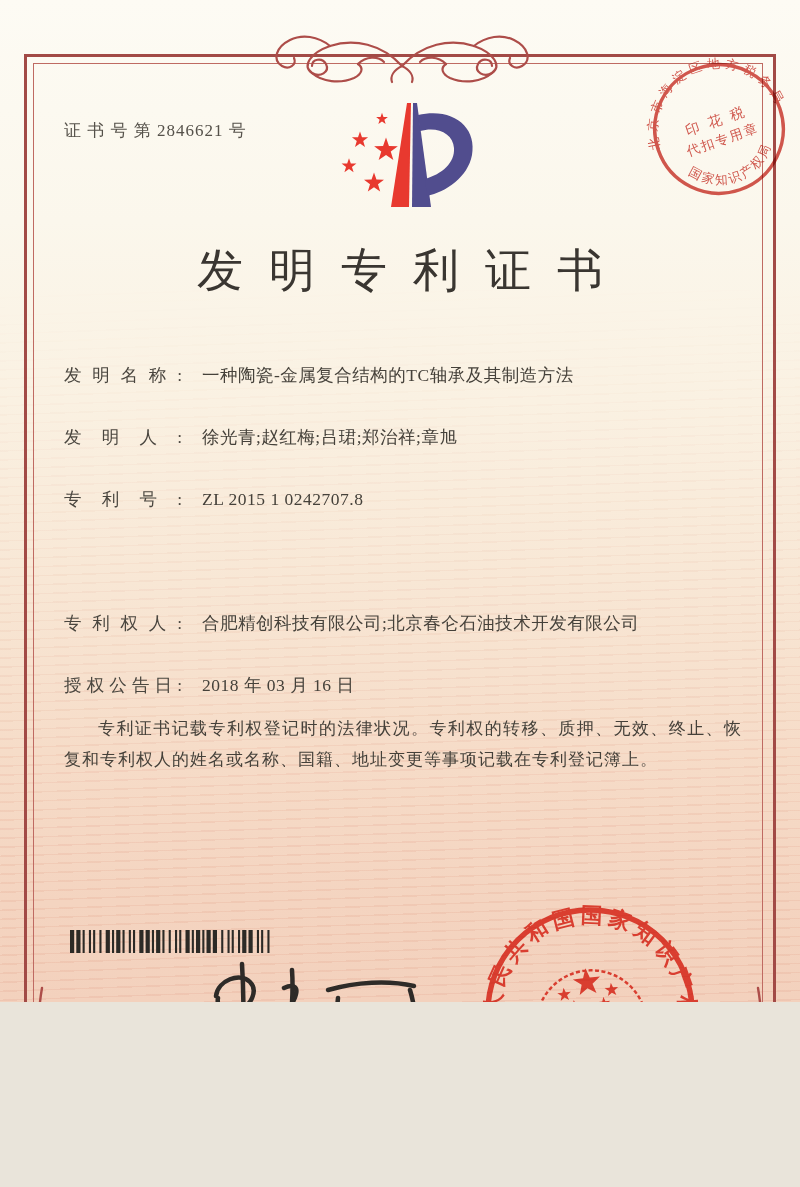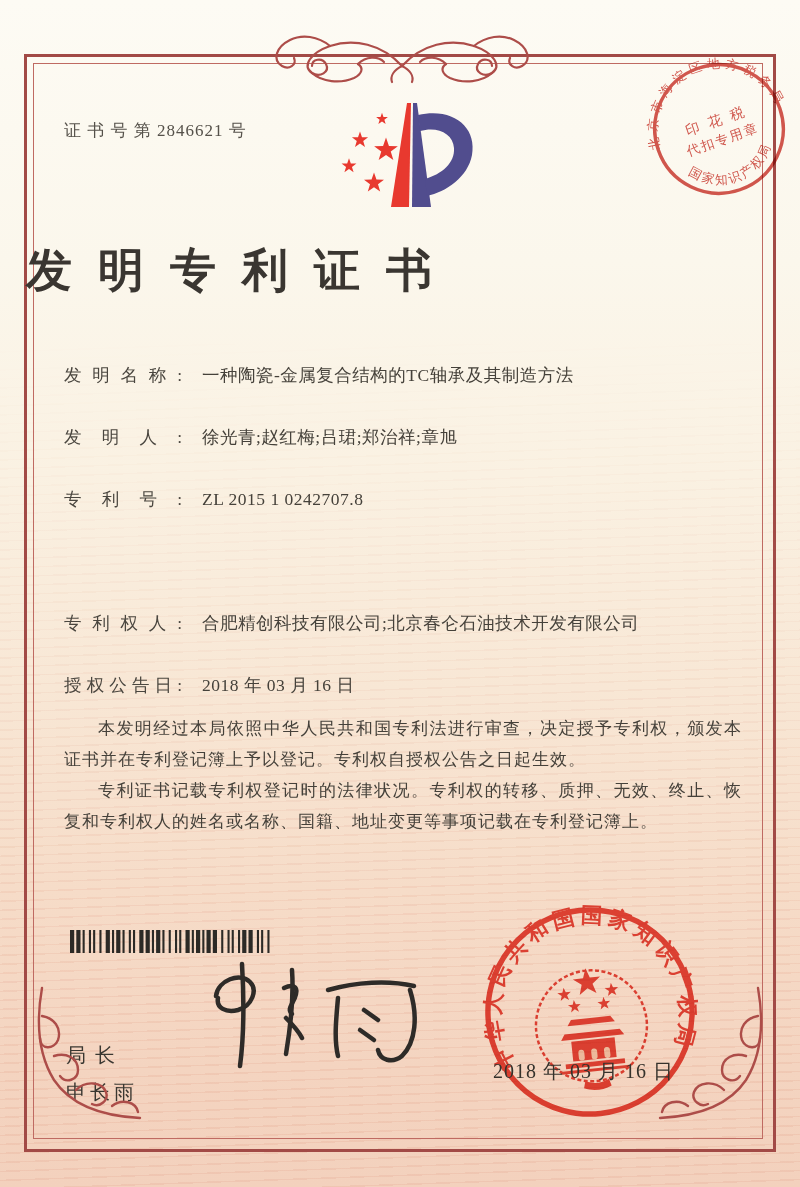--- a/index.html
+++ b/index.html
@@ -1,32 +1,32 @@
 <!DOCTYPE html>
 <html><head>
 <meta charset="utf-8">
 <style>
   html,body{margin:0;padding:0;background:#e9e4da;}
   .page{
-    position:relative;width:800px;height:1187px;overflow:hidden;
+    position:relative;width:800px;height:1002px;overflow:hidden;
     background:linear-gradient(180deg,#fdfbf4 0%,#fbf7ec 22%,#faf1e2 40%,#f8e7d5 58%,#f6dcc8 75%,#f4d4c0 90%,#f3d1bd 100%);
     font-family:"Liberation Serif","DejaVu Serif",serif;color:#3f3b35;
   }
   .waves{
     position:absolute;inset:0;pointer-events:none;
     background:repeating-linear-gradient(178deg,rgba(214,120,96,.12) 0 1.5px,transparent 1.5px 9px);
     -webkit-mask:linear-gradient(180deg,transparent 0 28%,rgba(0,0,0,.5) 55%,#000 85%);
     mask:linear-gradient(180deg,transparent 0 28%,rgba(0,0,0,.5) 55%,#000 85%);
   }
   .frame-outer{position:absolute;left:24px;top:54px;width:746px;height:1092px;border:3px solid #a24a46;}
   .frame-inner{position:absolute;left:33px;top:63px;width:728px;height:1074px;border:1px solid #bf6a62;}
   .cert-no{position:absolute;left:64px;top:119px;font-size:17px;letter-spacing:1px;color:#55514a;}
   .logo{position:absolute;left:333px;top:103px;}
   .tax-stamp{position:absolute;left:646px;top:56px;transform:rotate(-19deg);opacity:.92;mix-blend-mode:multiply;}
-  .title{position:absolute;left:0;top:240px;width:100%;text-align:left;font-size:46px;font-weight:700;
+  .title{position:absolute;left:0;top:240px;width:100%;text-align:center;font-size:46px;font-weight:400;
          letter-spacing:26px;text-indent:26px;color:#3a3631;}
   .field{position:absolute;left:64px;font-size:17.5px;white-space:nowrap;color:#45413a;}
   .field .lab{display:inline-block;width:118px;text-align:justify;text-align-last:justify;-moz-text-align-last:justify;color:#4a463f;font-family:Liberation Serif, serif;}
   .field .val{margin-left:20px;letter-spacing:.5px;}
   .body-text{position:absolute;left:64px;top:713px;width:678px;font-size:17px;line-height:31px;
              letter-spacing:1px;text-align:justify;color:#45413a;}
   .body-text p{margin:0;text-indent:2em;}
   .barcode{position:absolute;left:70px;top:930px;}
   .officer{position:absolute;left:66px;top:1001px;font-family:"Liberation Sans","DejaVu Sans",sans-serif;
            font-size:20px;color:#3a3731;line-height:37px;font-weight:500;margin-top:36px;}
@@ -108,21 +108,20 @@
     <span class="lab">专利号:</span><span class="val">ZL 2015 1 0242707.8</span>
   </div>
   <div class="field" style="top:611px">
     <span class="lab">专利权人:</span><span class="val">合肥精创科技有限公司;北京春仑石油技术开发有限公司</span>
   </div>
   <div class="field" style="top:673px">
     <span class="lab">授权公告日:</span><span class="val">2018 年 03 月 16 日</span>
   </div>
 
   <div class="body-text">
-    <p>本发明经过本局依照中华人民共和国专利法进行审查，决定授予专利权，颁发本证书并在专利登记簿上予以登记。专利权自授权公告之日起生效。</p>
     <p>专利证书记载专利权登记时的法律状况。专利权的转移、质押、无效、终止、恢复和专利权人的姓名或名称、国籍、地址变更等事项记载在专利登记簿上。</p>
   </div>
 
   <svg class="barcode" width="222" height="23" viewBox="0 0 222 23">
     <g id="bars">
         <rect x="0" y="0" width="4.2" height="23" fill="#2c2a26"></rect>
         <rect x="6.300000000000001" y="0" width="4.2" height="23" fill="#2c2a26"></rect>
         <rect x="12.6" y="0" width="2.1" height="23" fill="#2c2a26"></rect>
         <rect x="18.9" y="0" width="2.1" height="23" fill="#2c2a26"></rect>
         <rect x="23.1" y="0" width="2.1" height="23" fill="#2c2a26"></rect>

